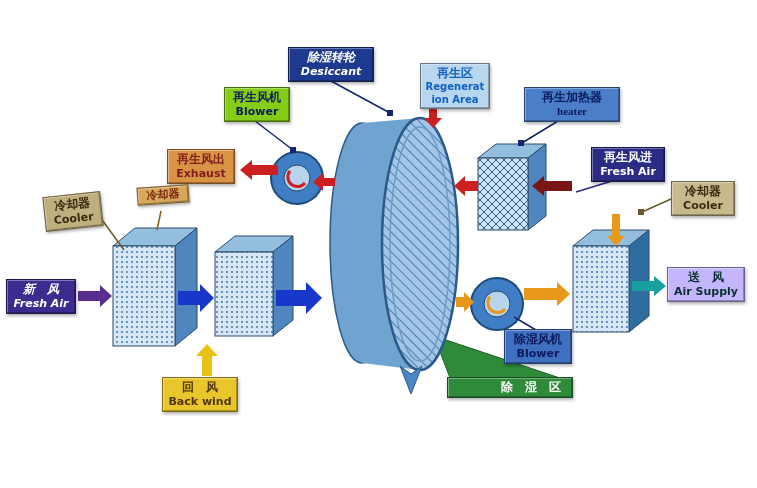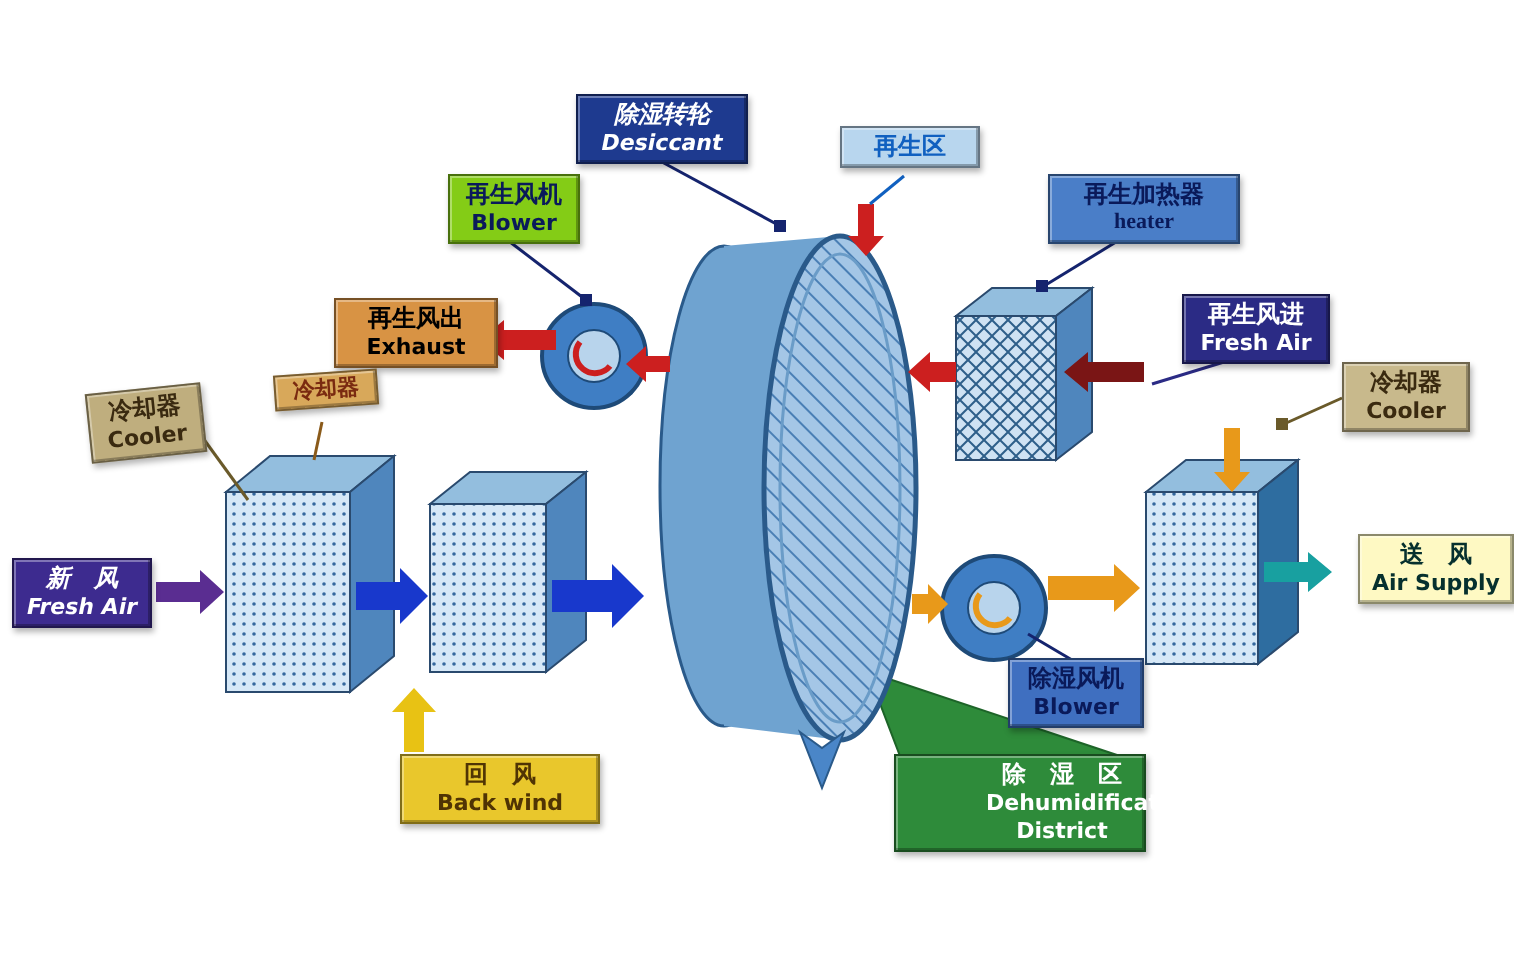--- a/index.html
+++ b/index.html
@@ -14,29 +14,29 @@
     border:1px solid rgba(0,0,0,.45);
     box-shadow:inset -1px -1px 0 rgba(0,0,0,.28), inset 1px 1px 0 rgba(255,255,255,.35), 1px 2px 3px rgba(0,0,0,.3);
   }
   .label .zh{font-size:12px;}
   .label .en{font-size:11px;}
   .lbl-regen-blower{left:224px;top:87px;width:66px;background:#84cc16;color:#0a1a5a;}
   .lbl-desiccant{left:288px;top:47px;width:86px;background:#1e3a8f;color:#ffffff;font-style:italic;}
   .lbl-regen-area{left:420px;top:37px;width:70px;background:#b8d6ee;color:#1060c0;margin-top:26px;}
   .lbl-regen-area .en{font-size:10px;overflow-wrap:anywhere;}
   .lbl-regen-heater{left:524px;top:87px;width:96px;background:#4a7ec8;color:#0a1a5a;font-family:Liberation Serif, serif;}
-  .lbl-exhaust{left:167px;top:149px;width:82px;background:#d89344;color:#000000;}
+  .lbl-exhaust{left:167px;top:149px;width:68px;background:#d89344;color:#7f1d1d;}
   .lbl-regen-fresh{left:591px;top:147px;width:74px;background:#2b2b85;color:#ffffff;}
   .lbl-cooler-right{left:671px;top:181px;width:64px;background:#c8b98c;color:#3a2a10;}
   .lbl-cooler-left{left:44px;top:194px;width:58px;background:#bfae7e;color:#3a2a10;transform:rotate(-6deg);}
   .lbl-cooler-small{left:137px;top:186px;width:52px;background:#d8a85a;color:#7a2a10;transform:rotate(-4deg);padding:1px 2px;}
   .lbl-cooler-small .zh{font-size:11px;}
   .lbl-fresh-air{left:6px;top:279px;width:70px;background:#3d2b8f;color:#ffffff;font-style:italic;}
-  .lbl-back-wind{left:162px;top:377px;width:100px;background:#e9c72c;color:#503404;margin-left:38px;}
-  .lbl-air-supply{left:667px;top:267px;width:78px;background:#fef9c3;color:#06302e;margin-left:12px;}
+  .lbl-back-wind{left:162px;top:377px;width:76px;background:#e9c72c;color:#503404;}
+  .lbl-air-supply{left:667px;top:267px;width:78px;background:#c4b5fd;color:#06302e;}
   .lbl-dehum-blower{left:504px;top:329px;width:68px;background:#3f6fc0;color:#0a1a5a;}
   .lbl-dehum-district{left:447px;top:377px;width:126px;background:#2e8b3a;color:#ffffff;padding-left:45px;}
   .watermark{
     position:absolute;left:0;right:0;top:193px;z-index:10;text-align:center;pointer-events:none;
     font-weight:bold;font-size:42px;line-height:1.08;color:#f2a51f;
     -webkit-text-stroke:2px #ffffff;
     text-shadow:2px 2px 3px rgba(120,120,120,.45);
   }
 </style>
 </head>
@@ -146,20 +146,21 @@
     <div class="en">Blower</div>
   </div>
 
   <div class="label lbl-desiccant">
     <div class="zh">除湿转轮</div>
     <div class="en">Desiccant</div>
   </div>
 
   <div class="label lbl-regen-area">
     <div class="zh">再生区</div>
+    <div class="en">Regeneration Area</div>
   </div>
 
   <div class="label lbl-regen-heater">
     <div class="zh">再生加热器</div>
     <div class="en">heater</div>
   </div>
 
   <div class="label lbl-exhaust">
     <div class="zh">再生风出</div>
     <div class="en">Exhaust</div>
@@ -199,17 +200,16 @@
     <div class="en">Air Supply</div>
   </div>
 
   <div class="label lbl-dehum-blower">
     <div class="zh">除湿风机</div>
     <div class="en">Blower</div>
   </div>
 
   <div class="label lbl-dehum-district">
     <div class="zh">除　湿　区</div>
-    <div class="en">Dehumidification District</div>
   </div>
 
 
 </div>
 
 </body></html>

